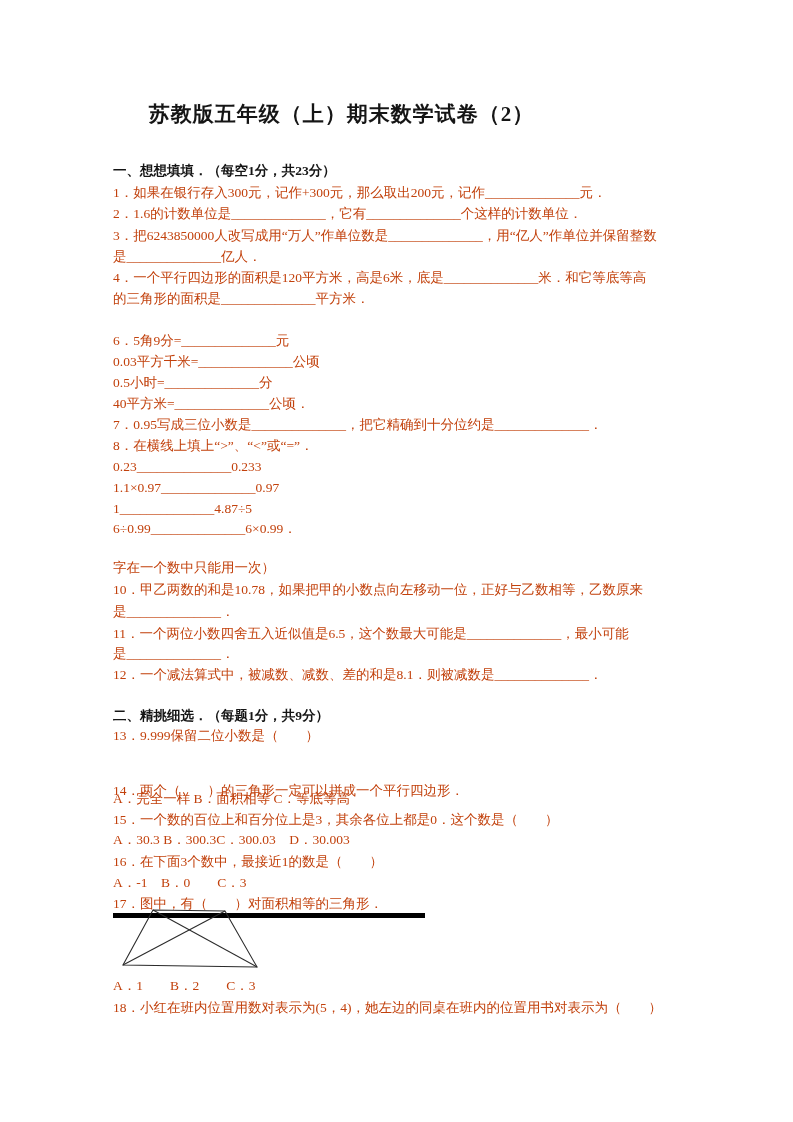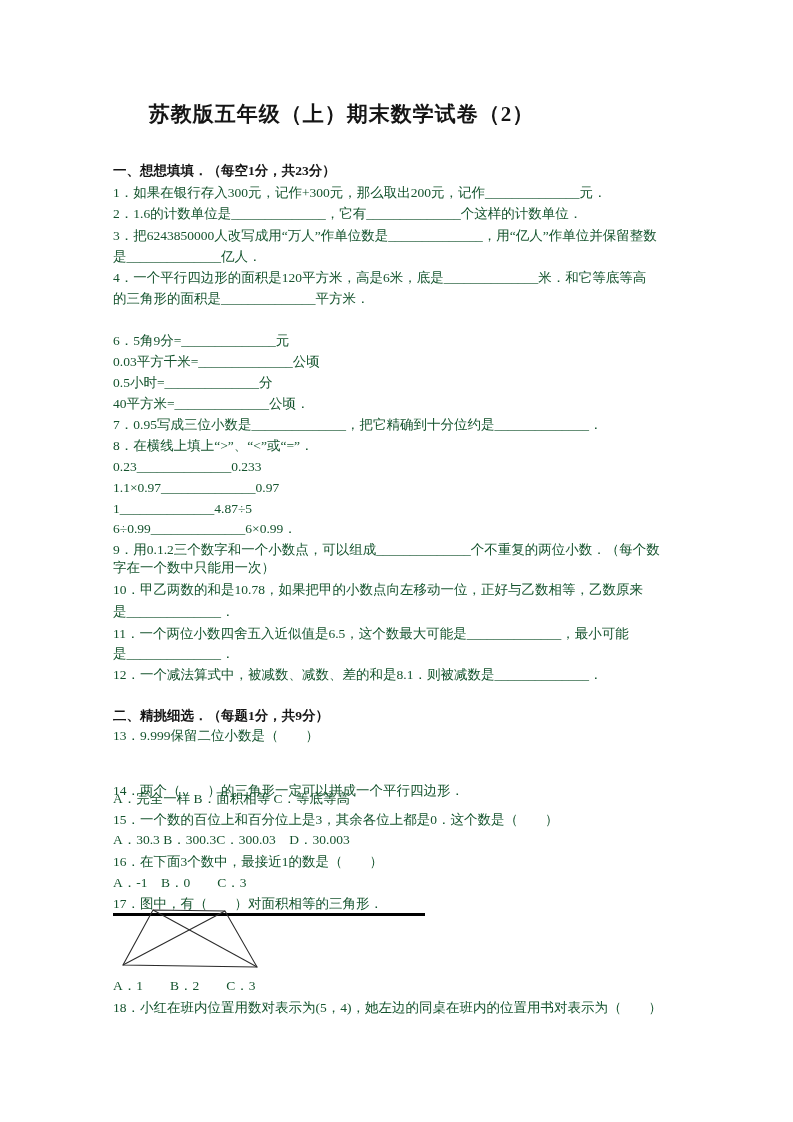--- a/index.html
+++ b/index.html
@@ -24,26 +24,26 @@
     letter-spacing: 1px;
     color: #151515;
   }
   .ln {
     position: absolute;
     left: 113px;
     margin: 0;
     font-size: 13.5px;
     line-height: 17px;
     white-space: pre;
-    color: #14532d;
+    color: #c2410c;
   }
   .b { font-weight: bold; color: #151515; text-align: right; }
   .u {
     display: inline-block;
-    border-bottom: 3px solid #000000;
+    border-bottom: 5px solid #000000;
     padding-bottom: 1px;
     padding-right: 42px;
   }
   .fig {
     position: absolute;
     left: 118px;
     top: 902px;
   }
   .fig * { stroke: #2b2b2b; stroke-width: 1.1; fill: none; }
 </style>
@@ -64,21 +64,20 @@
   <p class="ln" style="top:332px">6．5角9分=______________元</p>
   <p class="ln" style="top:353px">0.03平方千米=______________公顷</p>
   <p class="ln" style="top:374px">0.5小时=______________分</p>
   <p class="ln" style="top:395px">40平方米=______________公顷．</p>
   <p class="ln" style="top:416px">7．0.95写成三位小数是______________，把它精确到十分位约是______________．</p>
   <p class="ln" style="top:437px">8．在横线上填上“&gt;”、“&lt;”或“=”．</p>
   <p class="ln" style="top:458px">0.23______________0.233</p>
   <p class="ln" style="top:479px">1.1×0.97______________0.97</p>
   <p class="ln" style="top:500px">1______________4.87÷5</p>
   <p class="ln" style="top:520px">6÷0.99______________6×0.99．</p>
-  <p class="ln" style="top:541px">9．用0.1.2三个数字和一个小数点，可以组成______________个不重复的两位小数．（每个数</p>
   <p class="ln" style="top:559px">字在一个数中只能用一次）</p>
   <p class="ln" style="top:581px">10．甲乙两数的和是10.78，如果把甲的小数点向左移动一位，正好与乙数相等，乙数原来</p>
   <p class="ln" style="top:603px">是______________．</p>
   <p class="ln" style="top:625px">11．一个两位小数四舍五入近似值是6.5，这个数最大可能是______________，最小可能</p>
   <p class="ln" style="top:645px">是______________．</p>
   <p class="ln" style="top:666px">12．一个减法算式中，被减数、减数、差的和是8.1．则被减数是______________．</p>
 
   <p class="ln b" style="top:707px">二、精挑细选．（每题1分，共9分）</p>
   <p class="ln" style="top:727px">13．9.999保留二位小数是（　　）</p>
   <p class="ln" style="top:782px">14．两个（　　）的三角形一定可以拼成一个平行四边形．</p>

